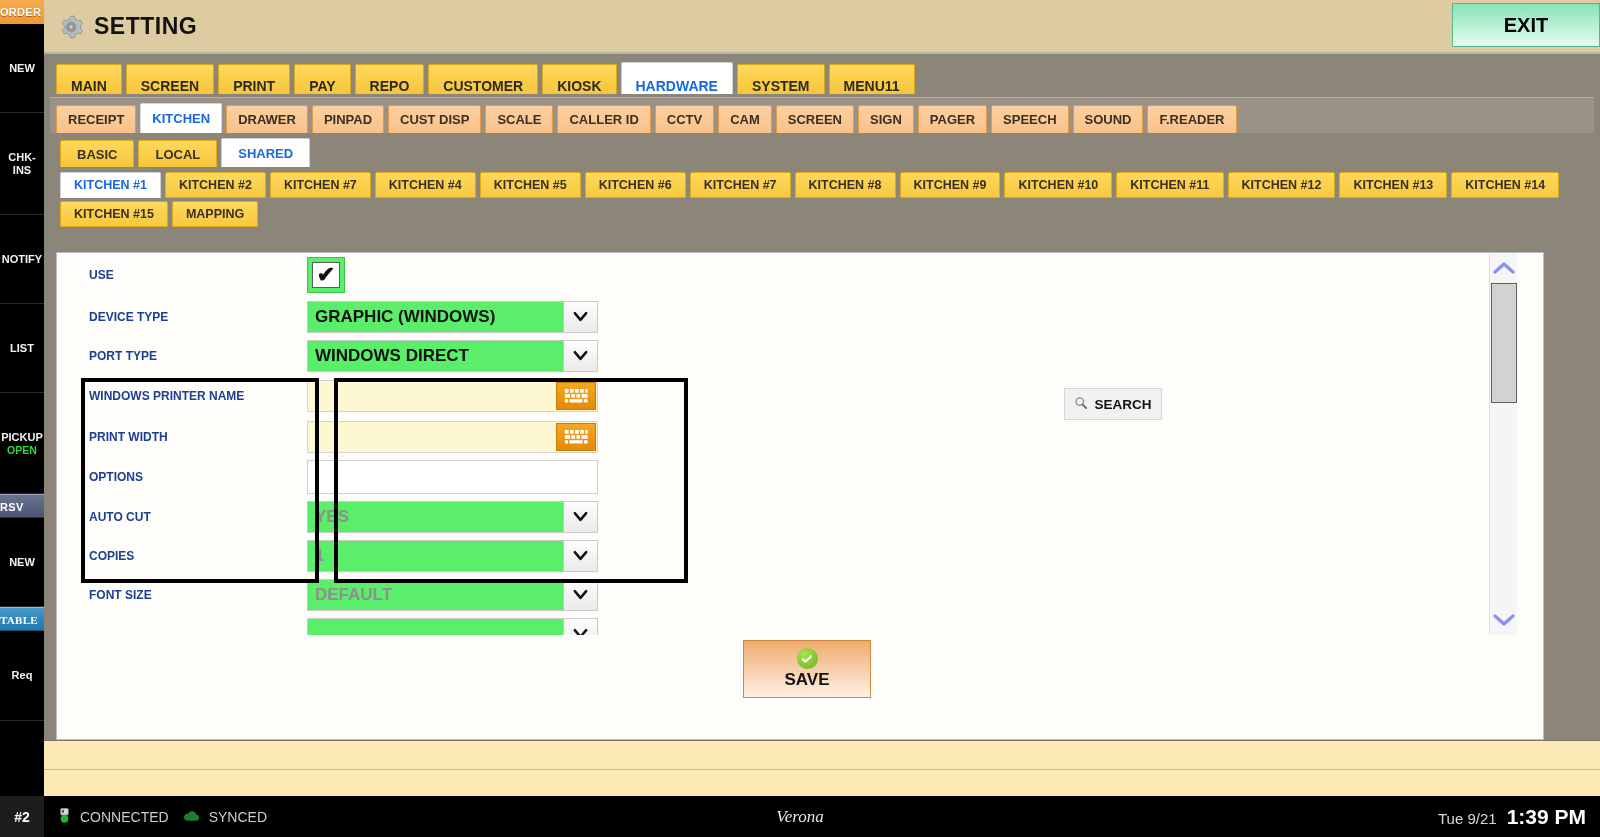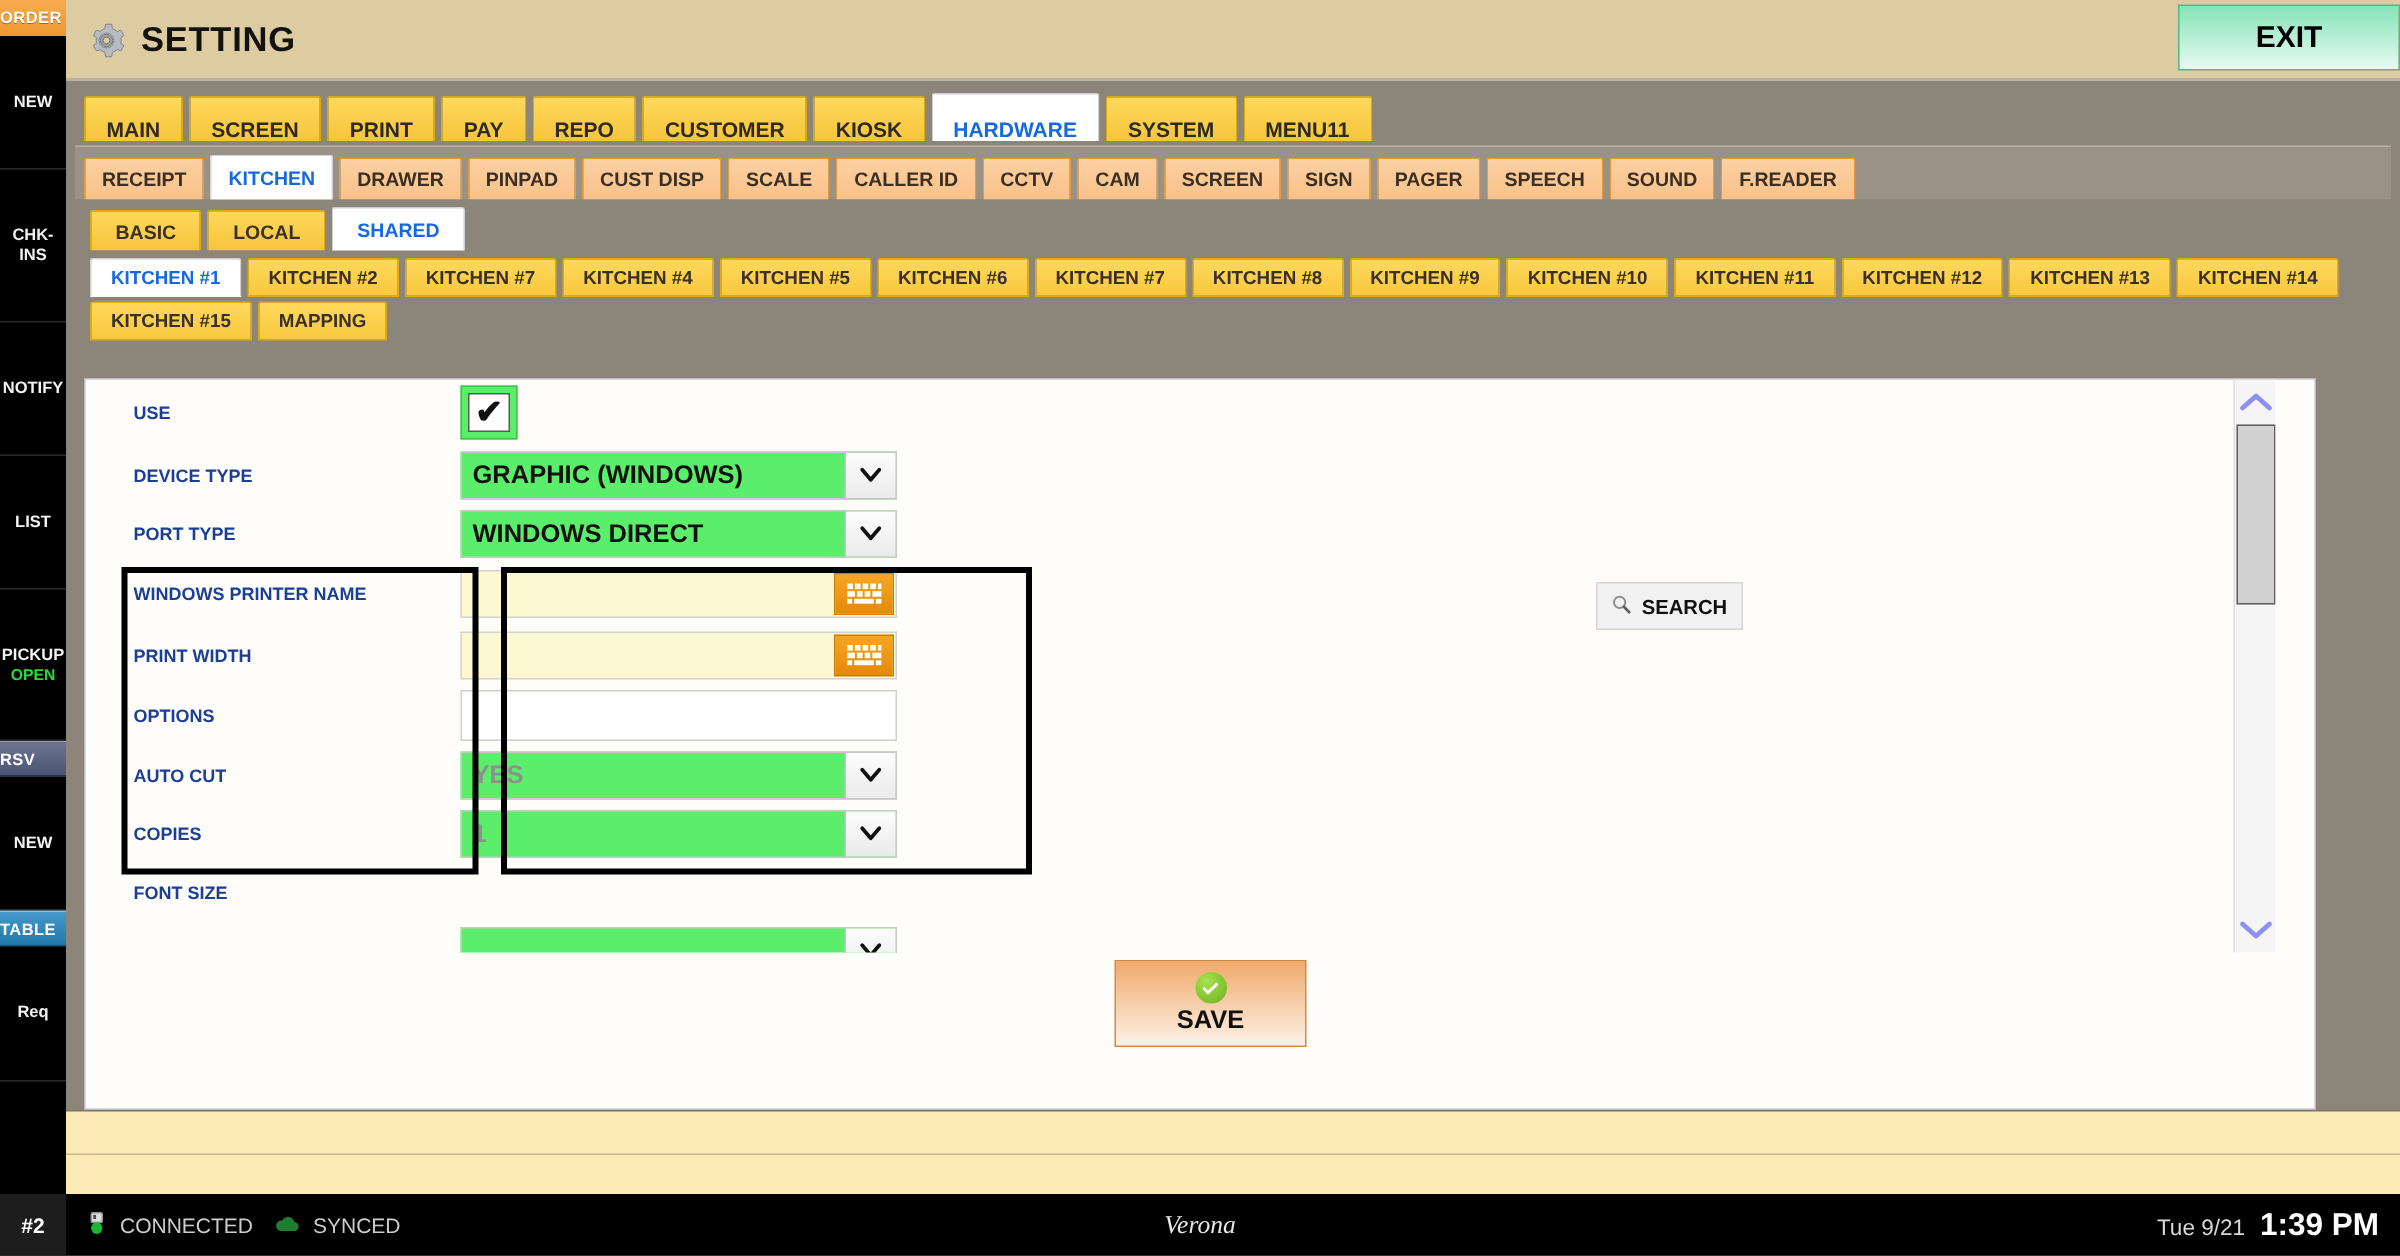--- a/index.html
+++ b/index.html
@@ -19,21 +19,21 @@
   }
   .sb-head {
     height: 24px; line-height: 24px; text-align: left;
     font-size: 11px; font-weight: bold; letter-spacing: .3px;
   }
   .sb-head.order { background: linear-gradient(#f7ab4e,#ef9733); color: #fff;
      text-shadow: 0 1px 0 rgba(0,0,0,.35); }
   .sb-head.rsv   { background: linear-gradient(#6a7390,#4b5471); color: #fff;
      border-top: 1px solid #9aa2bb; border-bottom: 1px solid #2a3048; }
   .sb-head.table { background: linear-gradient(#4499c9,#2277ab); color: #fff;
-     border-top: 1px solid #84c2e2; border-bottom: 1px solid #17526f; }
+     border-top: 1px solid #84c2e2; border-bottom: 1px solid #17526f; font-family: Liberation Serif, serif; }
   .sb-item {
     flex: 1 1 auto; display: flex; flex-direction: column;
     align-items: center; justify-content: center;
     font-size: 11px; font-weight: bold; color: #f2f2f2;
     border-bottom: 1px solid #2b2b2b; text-align: center; line-height: 1.15;
   }
   .sb-item .sub { color: #2bd93e; font-size: 10.5px; }
   .sb-item.plain { border-bottom: none; }
 
   
@@ -579,20 +579,30 @@
                 <svg viewBox="0 0 20 20" width="19" height="19">
                     <path d="M4 6.5l6 7 6-7" fill="none" stroke="#111" stroke-width="2.6" stroke-linecap="round" stroke-linejoin="round"></path>
                   </svg>
               </div>
             </div>
           </div>
         </div>
 
         <div class="frow">
           <div class="flabel">FONT SIZE</div>
+          <div class="fctl">
+            <div class="ddl muted">
+              <div class="val">DEFAULT</div>
+              <div class="arrow">
+                <svg viewBox="0 0 20 20" width="19" height="19">
+                    <path d="M4 6.5l6 7 6-7" fill="none" stroke="#111" stroke-width="2.6" stroke-linecap="round" stroke-linejoin="round"></path>
+                  </svg>
+              </div>
+            </div>
+          </div>
         </div>
 
         <div class="frow">
           <div class="flabel"></div>
           <div class="fctl">
             <div class="ddl muted">
               <div class="val"></div>
               <div class="arrow">
                 <svg viewBox="0 0 20 20" width="19" height="19">
                     <path d="M4 6.5l6 7 6-7" fill="none" stroke="#111" stroke-width="2.6" stroke-linecap="round" stroke-linejoin="round"></path>

